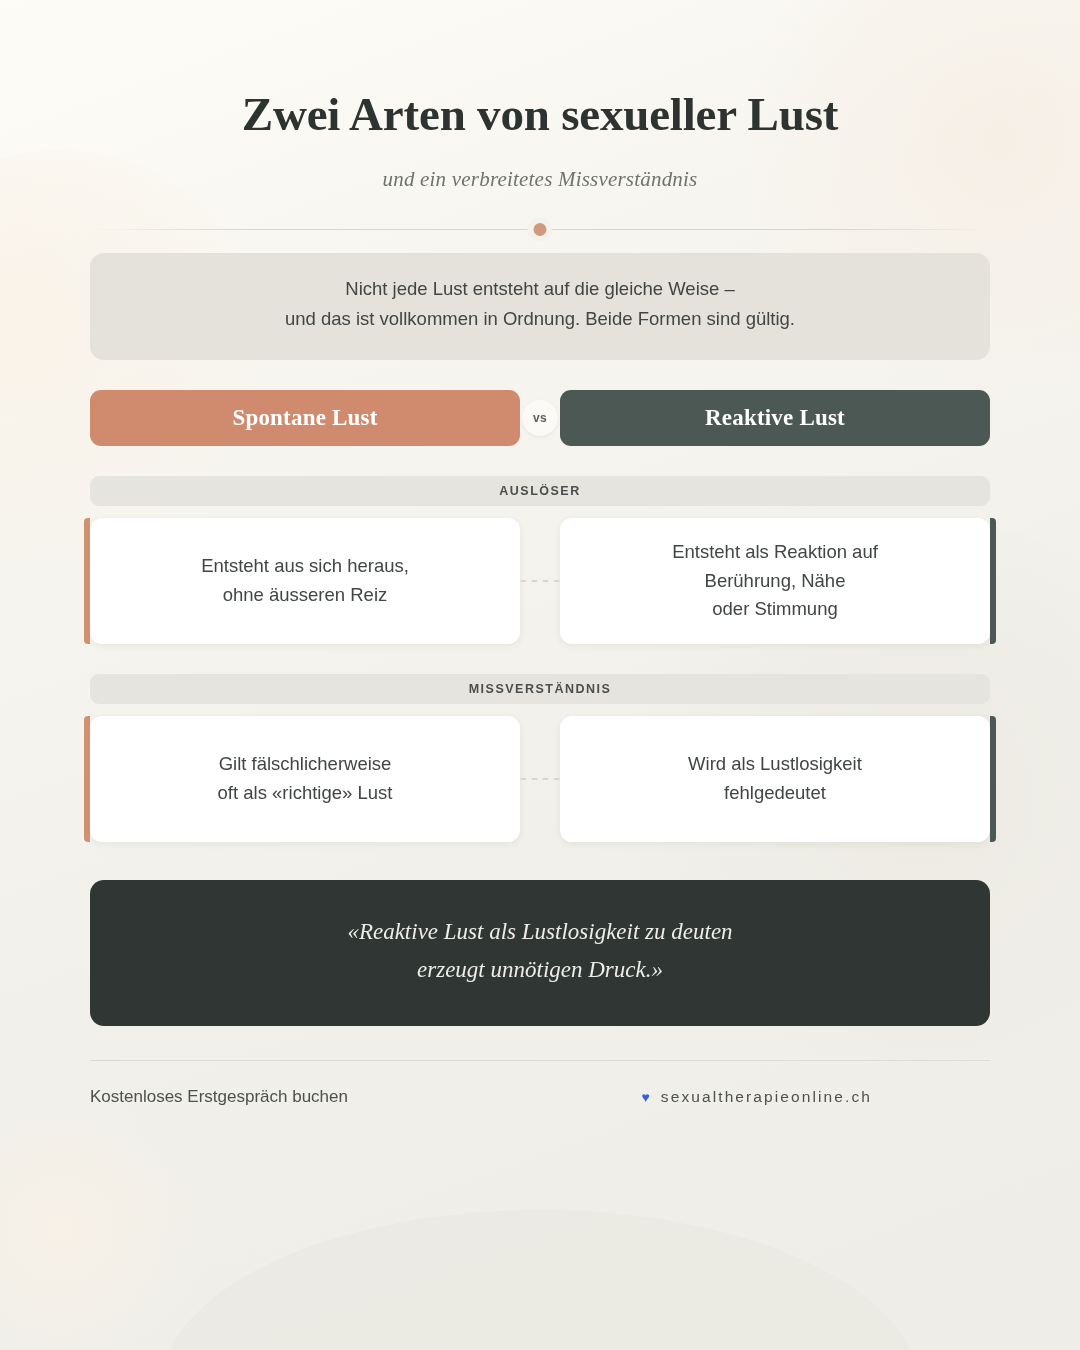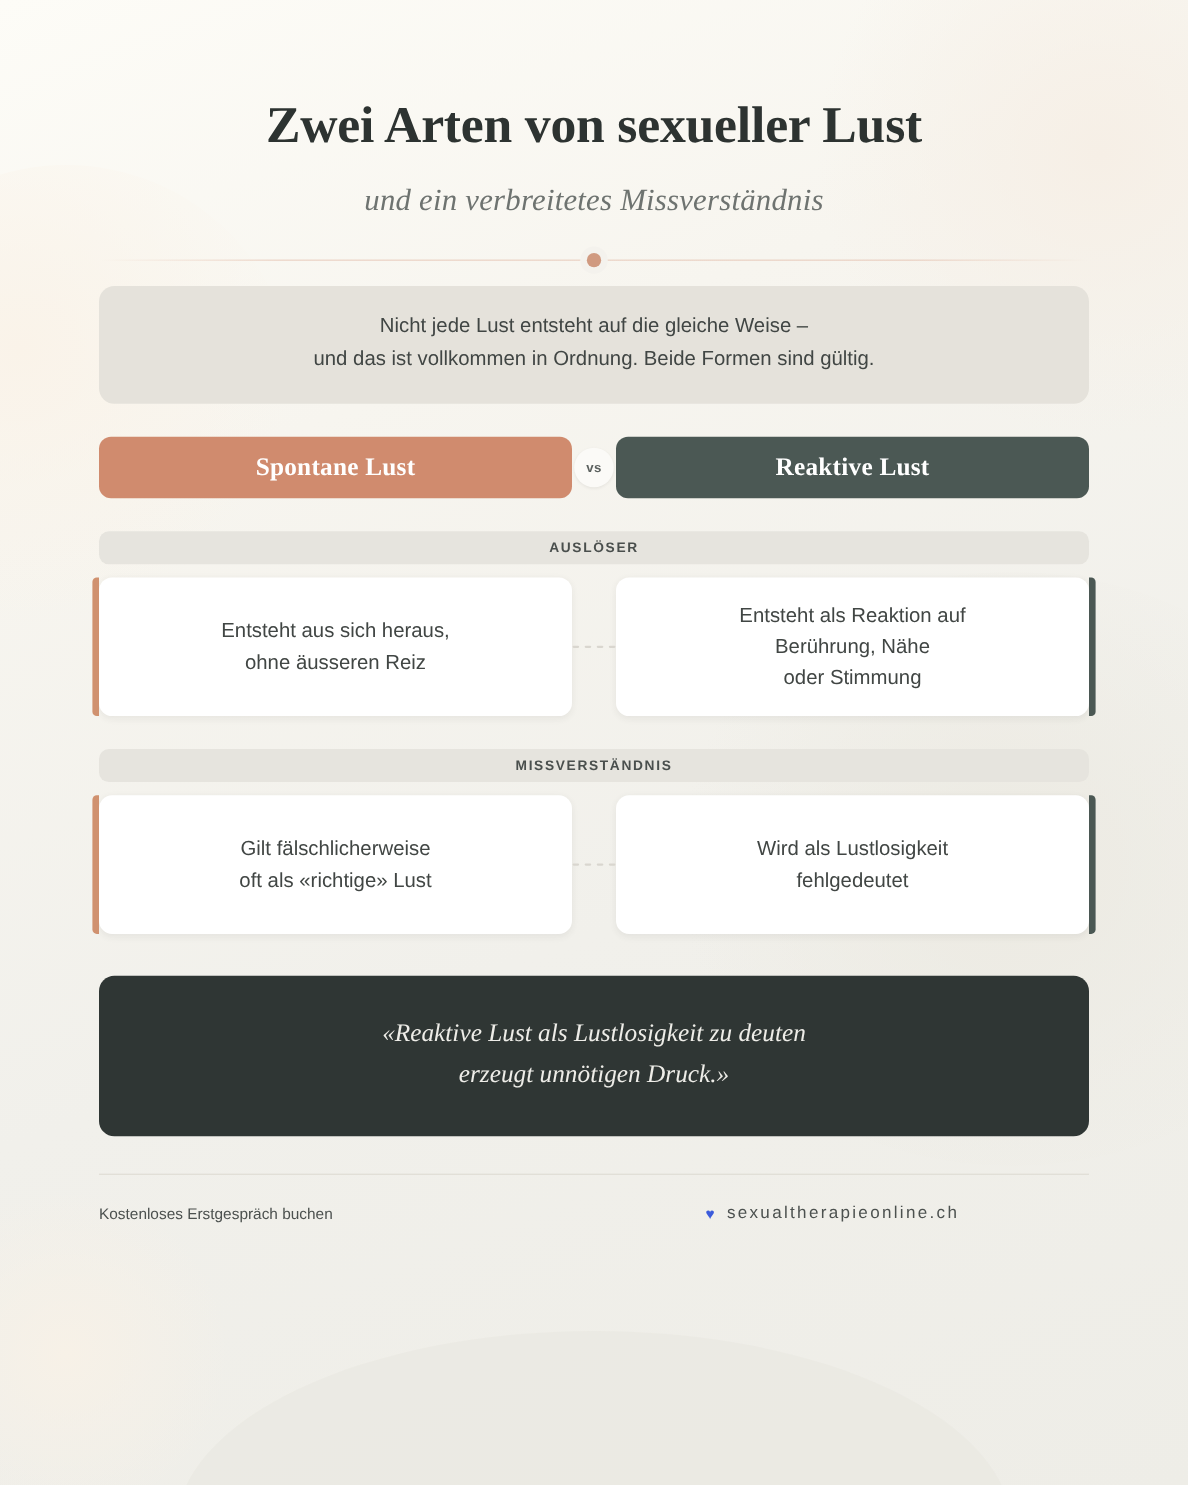--- a/index.html
+++ b/index.html
@@ -62,21 +62,21 @@
     font-size: 47px;
     letter-spacing: -0.2px;
     color: #2d3331;
     line-height: 1.12;
     text-align: center;
   }
   .subtitle {
     margin-top: 26px;
     font-family: "Liberation Serif", serif;
     font-style: italic;
-    font-size: 28px;
+    font-size: 21px;
     color: #6e7370;
     letter-spacing: .2px;
   }
 
   .divider {
     position: relative;
     margin-top: 31px;
     height: 12px;
   }
   .divider-line {
@@ -235,21 +235,21 @@
 
   
   .footer {
     margin-top: 34px;
     border-top: 1px solid #dedbd3;
     padding-top: 26px;
     display: flex;
     align-items: center;
   }
   .footer-cta {
-    font-size: 14px;
+    font-size: 17px;
     color: #4c514f;
   }
   .footer-brand {
     margin-left: auto;
     margin-right: 118px;
     display: flex;
     align-items: center;
     gap: 9px;
     font-size: 15.5px;
     letter-spacing: 2.1px;

